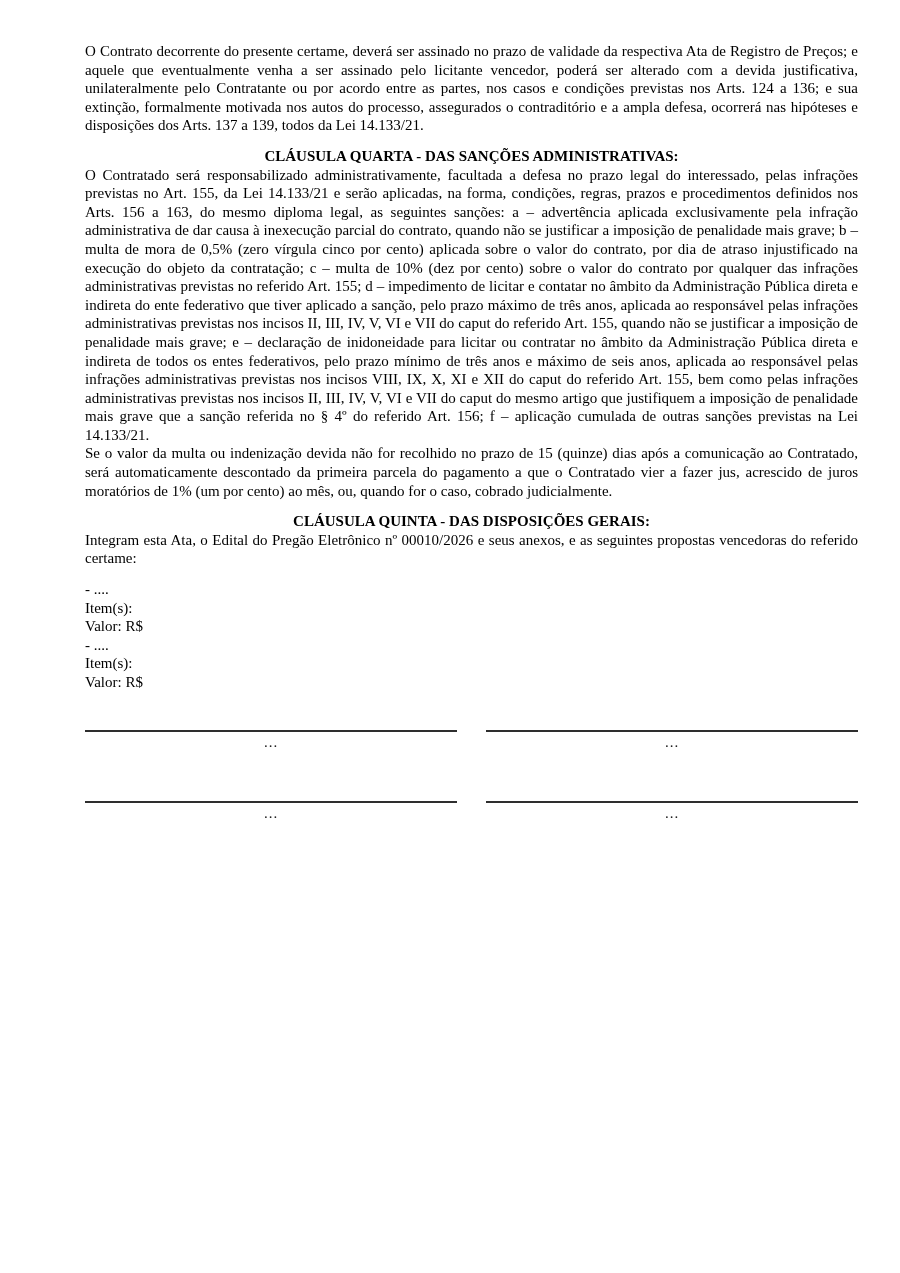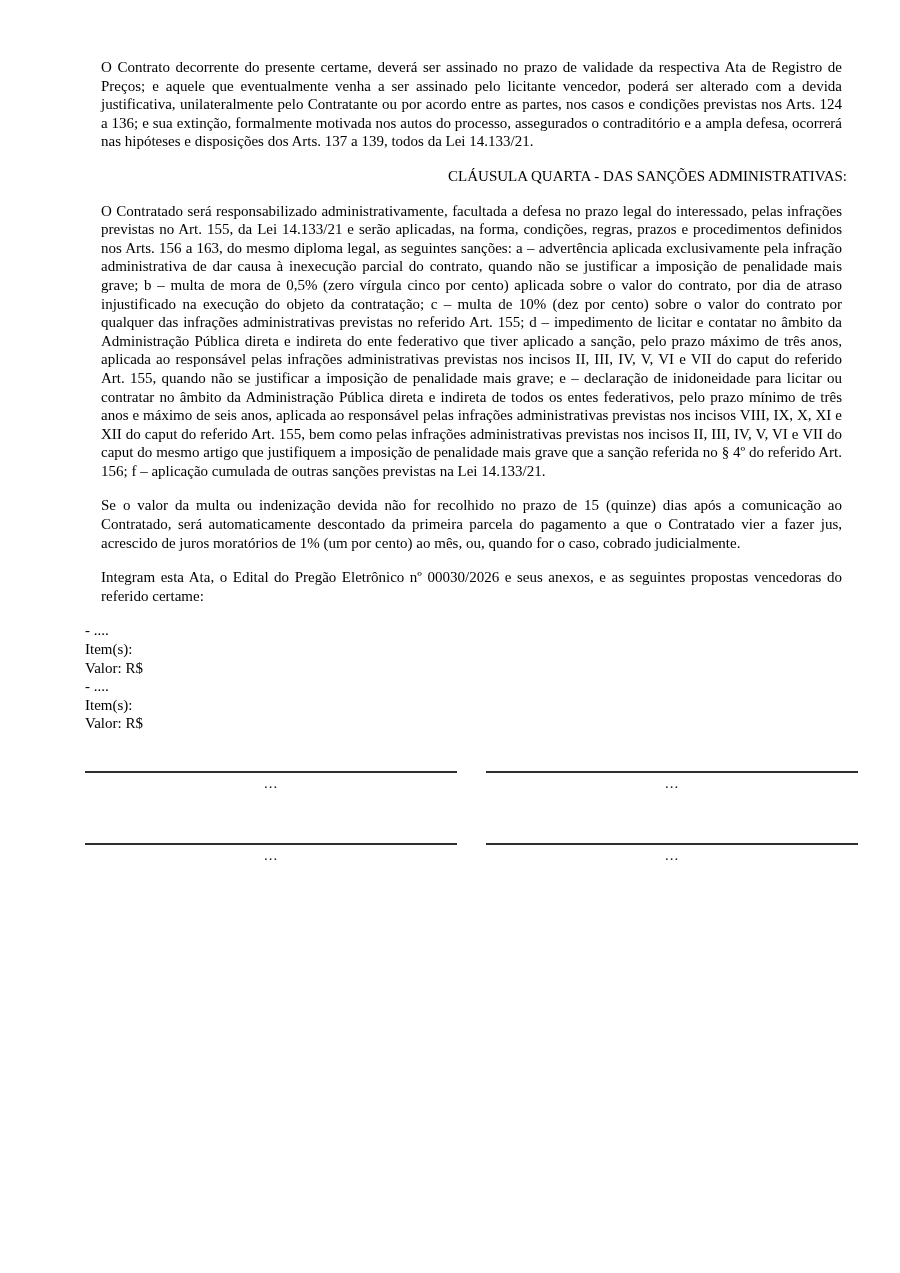--- a/index.html
+++ b/index.html
@@ -16,29 +16,29 @@
     box-sizing: border-box;
     width: 900px;
     height: 1273px;
     padding: 42px 42px 0 85px;
     font-family: "Liberation Serif", "DejaVu Serif", serif;
     font-size: 15px;
     line-height: 18.6px;
     color: #000000;
   }
   .para {
-    margin: 16px;
+    margin: 0;
     text-align: justify;
     text-justify: inter-word;
   }
   .clause-heading {
-    margin: 11px;
+    margin: 0;
     font-size: 15px;
-    font-weight: normal;
-    text-align: right;
+    font-weight: bold;
+    text-align: center;
     line-height: 18.6px;
   }
   .spaced {
     margin-top: 12px;
   }
   .proposals {
     margin-top: 12px;
   }
   .proposal-line {
     margin: 0;
@@ -74,22 +74,23 @@
 <div class="page">
 
   <p class="para">O Contrato decorrente do presente certame, deverá ser assinado no prazo de validade da respectiva Ata de Registro de Preços; e aquele que eventualmente venha a ser assinado pelo licitante vencedor, poderá ser alterado com a devida justificativa, unilateralmente pelo Contratante ou por acordo entre as partes, nos casos e condições previstas nos Arts. 124 a 136; e sua extinção, formalmente motivada nos autos do processo, assegurados o contraditório e a ampla defesa, ocorrerá nas hipóteses e disposições dos Arts. 137 a 139, todos da Lei 14.133/21.</p>
 
   <h2 class="clause-heading spaced">CLÁUSULA QUARTA - DAS SANÇÕES ADMINISTRATIVAS:</h2>
 
   <p class="para">O Contratado será responsabilizado administrativamente, facultada a defesa no prazo legal do interessado, pelas infrações previstas no Art. 155, da Lei 14.133/21 e serão aplicadas, na forma, condições, regras, prazos e procedimentos definidos nos Arts. 156 a 163, do mesmo diploma legal, as seguintes sanções: a – advertência aplicada exclusivamente pela infração administrativa de dar causa à inexecução parcial do contrato, quando não se justificar a imposição de penalidade mais grave; b – multa de mora de 0,5% (zero vírgula cinco por cento) aplicada sobre o valor do contrato, por dia de atraso injustificado na execução do objeto da contratação; c – multa de 10% (dez por cento) sobre o valor do contrato por qualquer das infrações administrativas previstas no referido Art. 155; d – impedimento de licitar e contatar no âmbito da Administração Pública direta e indireta do ente federativo que tiver aplicado a sanção, pelo prazo máximo de três anos, aplicada ao responsável pelas infrações administrativas previstas nos incisos II, III, IV, V, VI e VII do caput do referido Art. 155, quando não se justificar a imposição de penalidade mais grave; e – declaração de inidoneidade para licitar ou contratar no âmbito da Administração Pública direta e indireta de todos os entes federativos, pelo prazo mínimo de três anos e máximo de seis anos, aplicada ao responsável pelas infrações administrativas previstas nos incisos VIII, IX, X, XI e XII do caput do referido Art. 155, bem como pelas infrações administrativas previstas nos incisos II, III, IV, V, VI e VII do caput do mesmo artigo que justifiquem a imposição de penalidade mais grave que a sanção referida no § 4º do referido Art. 156; f – aplicação cumulada de outras sanções previstas na Lei 14.133/21.</p>
 
   <p class="para">Se o valor da multa ou indenização devida não for recolhido no prazo de 15 (quinze) dias após a comunicação ao Contratado, será automaticamente descontado da primeira parcela do pagamento a que o Contratado vier a fazer jus, acrescido de juros moratórios de 1% (um por cento) ao mês, ou, quando for o caso, cobrado judicialmente.</p>
 
+  <h2 class="clause-heading spaced">CLÁUSULA QUINTA - DAS DISPOSIÇÕES GERAIS:</h2>
 
-  <p class="para">Integram esta Ata, o Edital do Pregão Eletrônico nº 00030/2026 e seus anexos, e as seguintes propostas vencedoras do referido certame:</p>
+  <p class="para">Integram esta Ata, o Edital do Pregão Eletrônico nº 00010/2026 e seus anexos, e as seguintes propostas vencedoras do referido certame:</p>
 
   <div class="proposals">
     <p class="proposal-line">- ....</p>
     <p class="proposal-line">Item(s):</p>
     <p class="proposal-line">Valor: R$</p>
     <p class="proposal-line">- ....</p>
     <p class="proposal-line">Item(s):</p>
     <p class="proposal-line">Valor: R$</p>
   </div>
 

